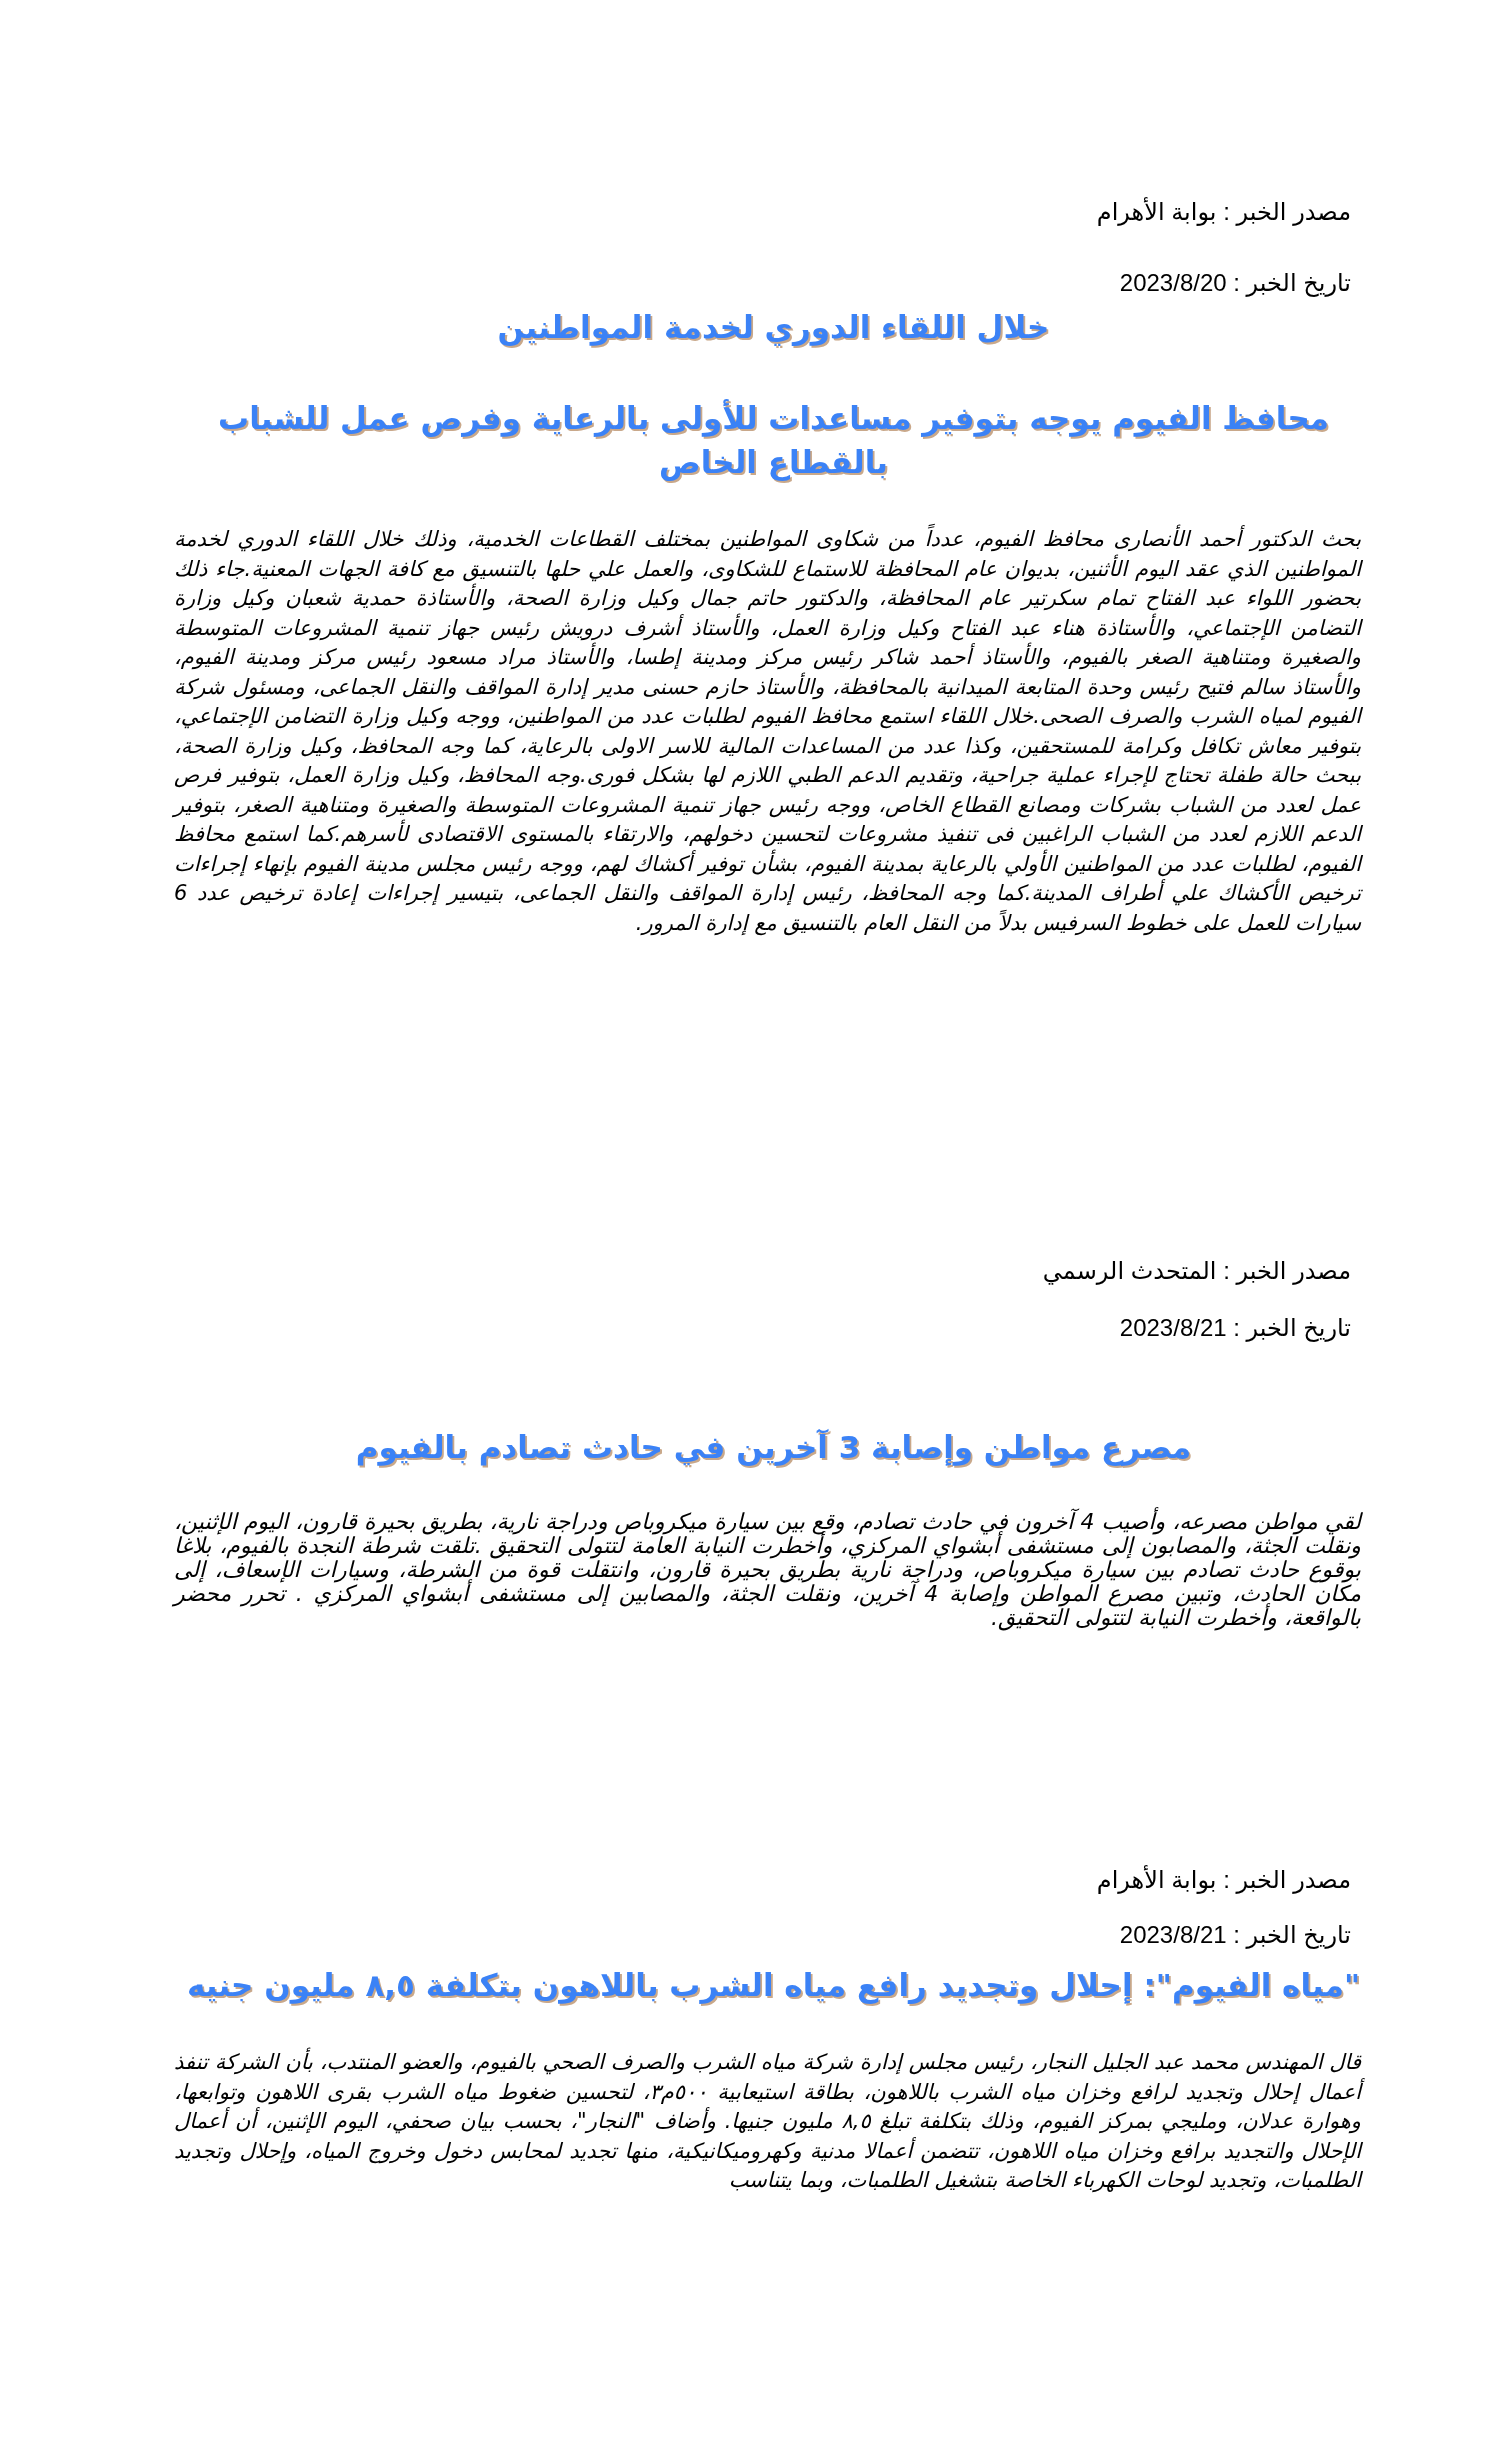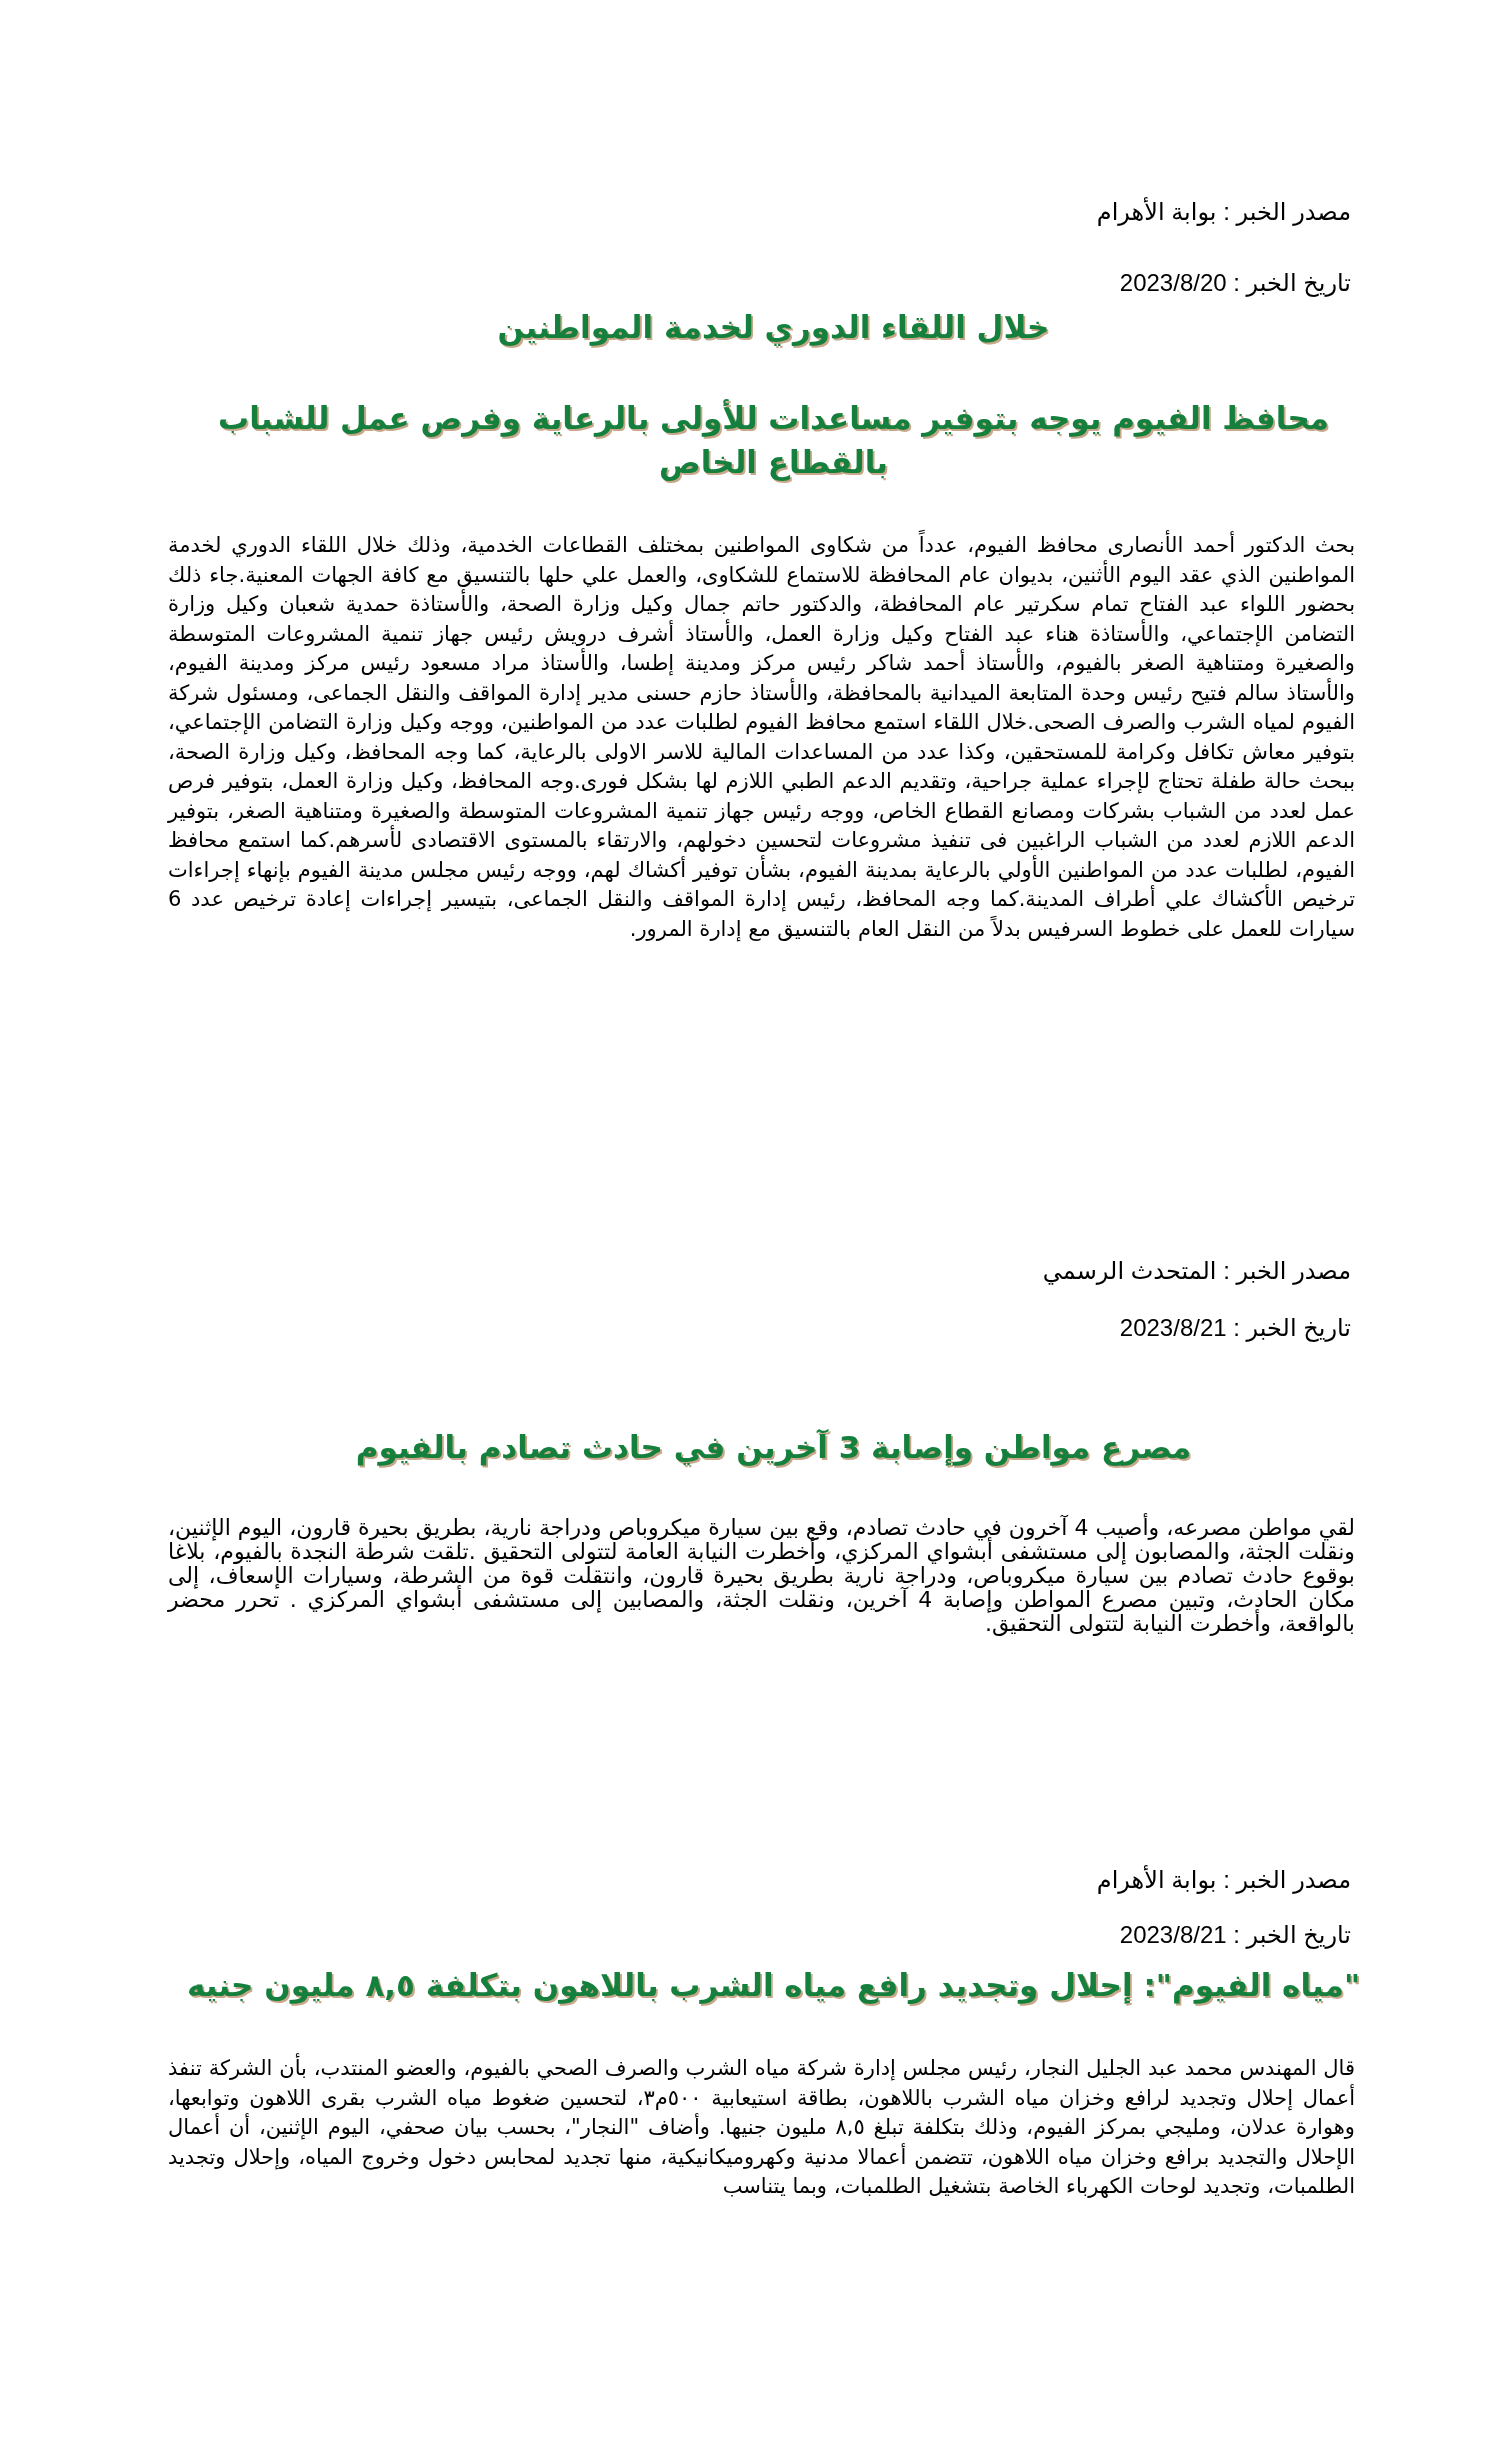--- a/index.html
+++ b/index.html
@@ -25,34 +25,35 @@
     .meta {
       font-family: "Liberation Sans", "DejaVu Sans", sans-serif;
       font-size: 24px;
       line-height: 30px;
       text-align: right;
       margin: 16px;
     }
     .headline {
       font-family: "DejaVu Sans", "Liberation Sans", sans-serif;
       font-weight: bold;
-      color: #15803d;
+      color: #3b82f6;
       text-align: center;
       margin: 0;
       text-shadow: 1.8px 1.8px 0 #c9a88a;
     }
     .h-large { font-size: 31px; line-height: 44px; }
     .body-text {
       font-family: "DejaVu Sans", "Liberation Sans", sans-serif;
       font-size: 21px;
       line-height: 29.5px;
       text-align: justify;
       text-align-last: right;
-      margin: 12px;
+      margin: 6px;
       letter-spacing: -0.4px;
+      font-style: italic;
     }
     .body-text-2 {
       font-size: 22px;
       line-height: 24px;
     }
     .abs { position: absolute; right: 0; width: 1187px; }
   </style>
 </head>
 <body>
 

